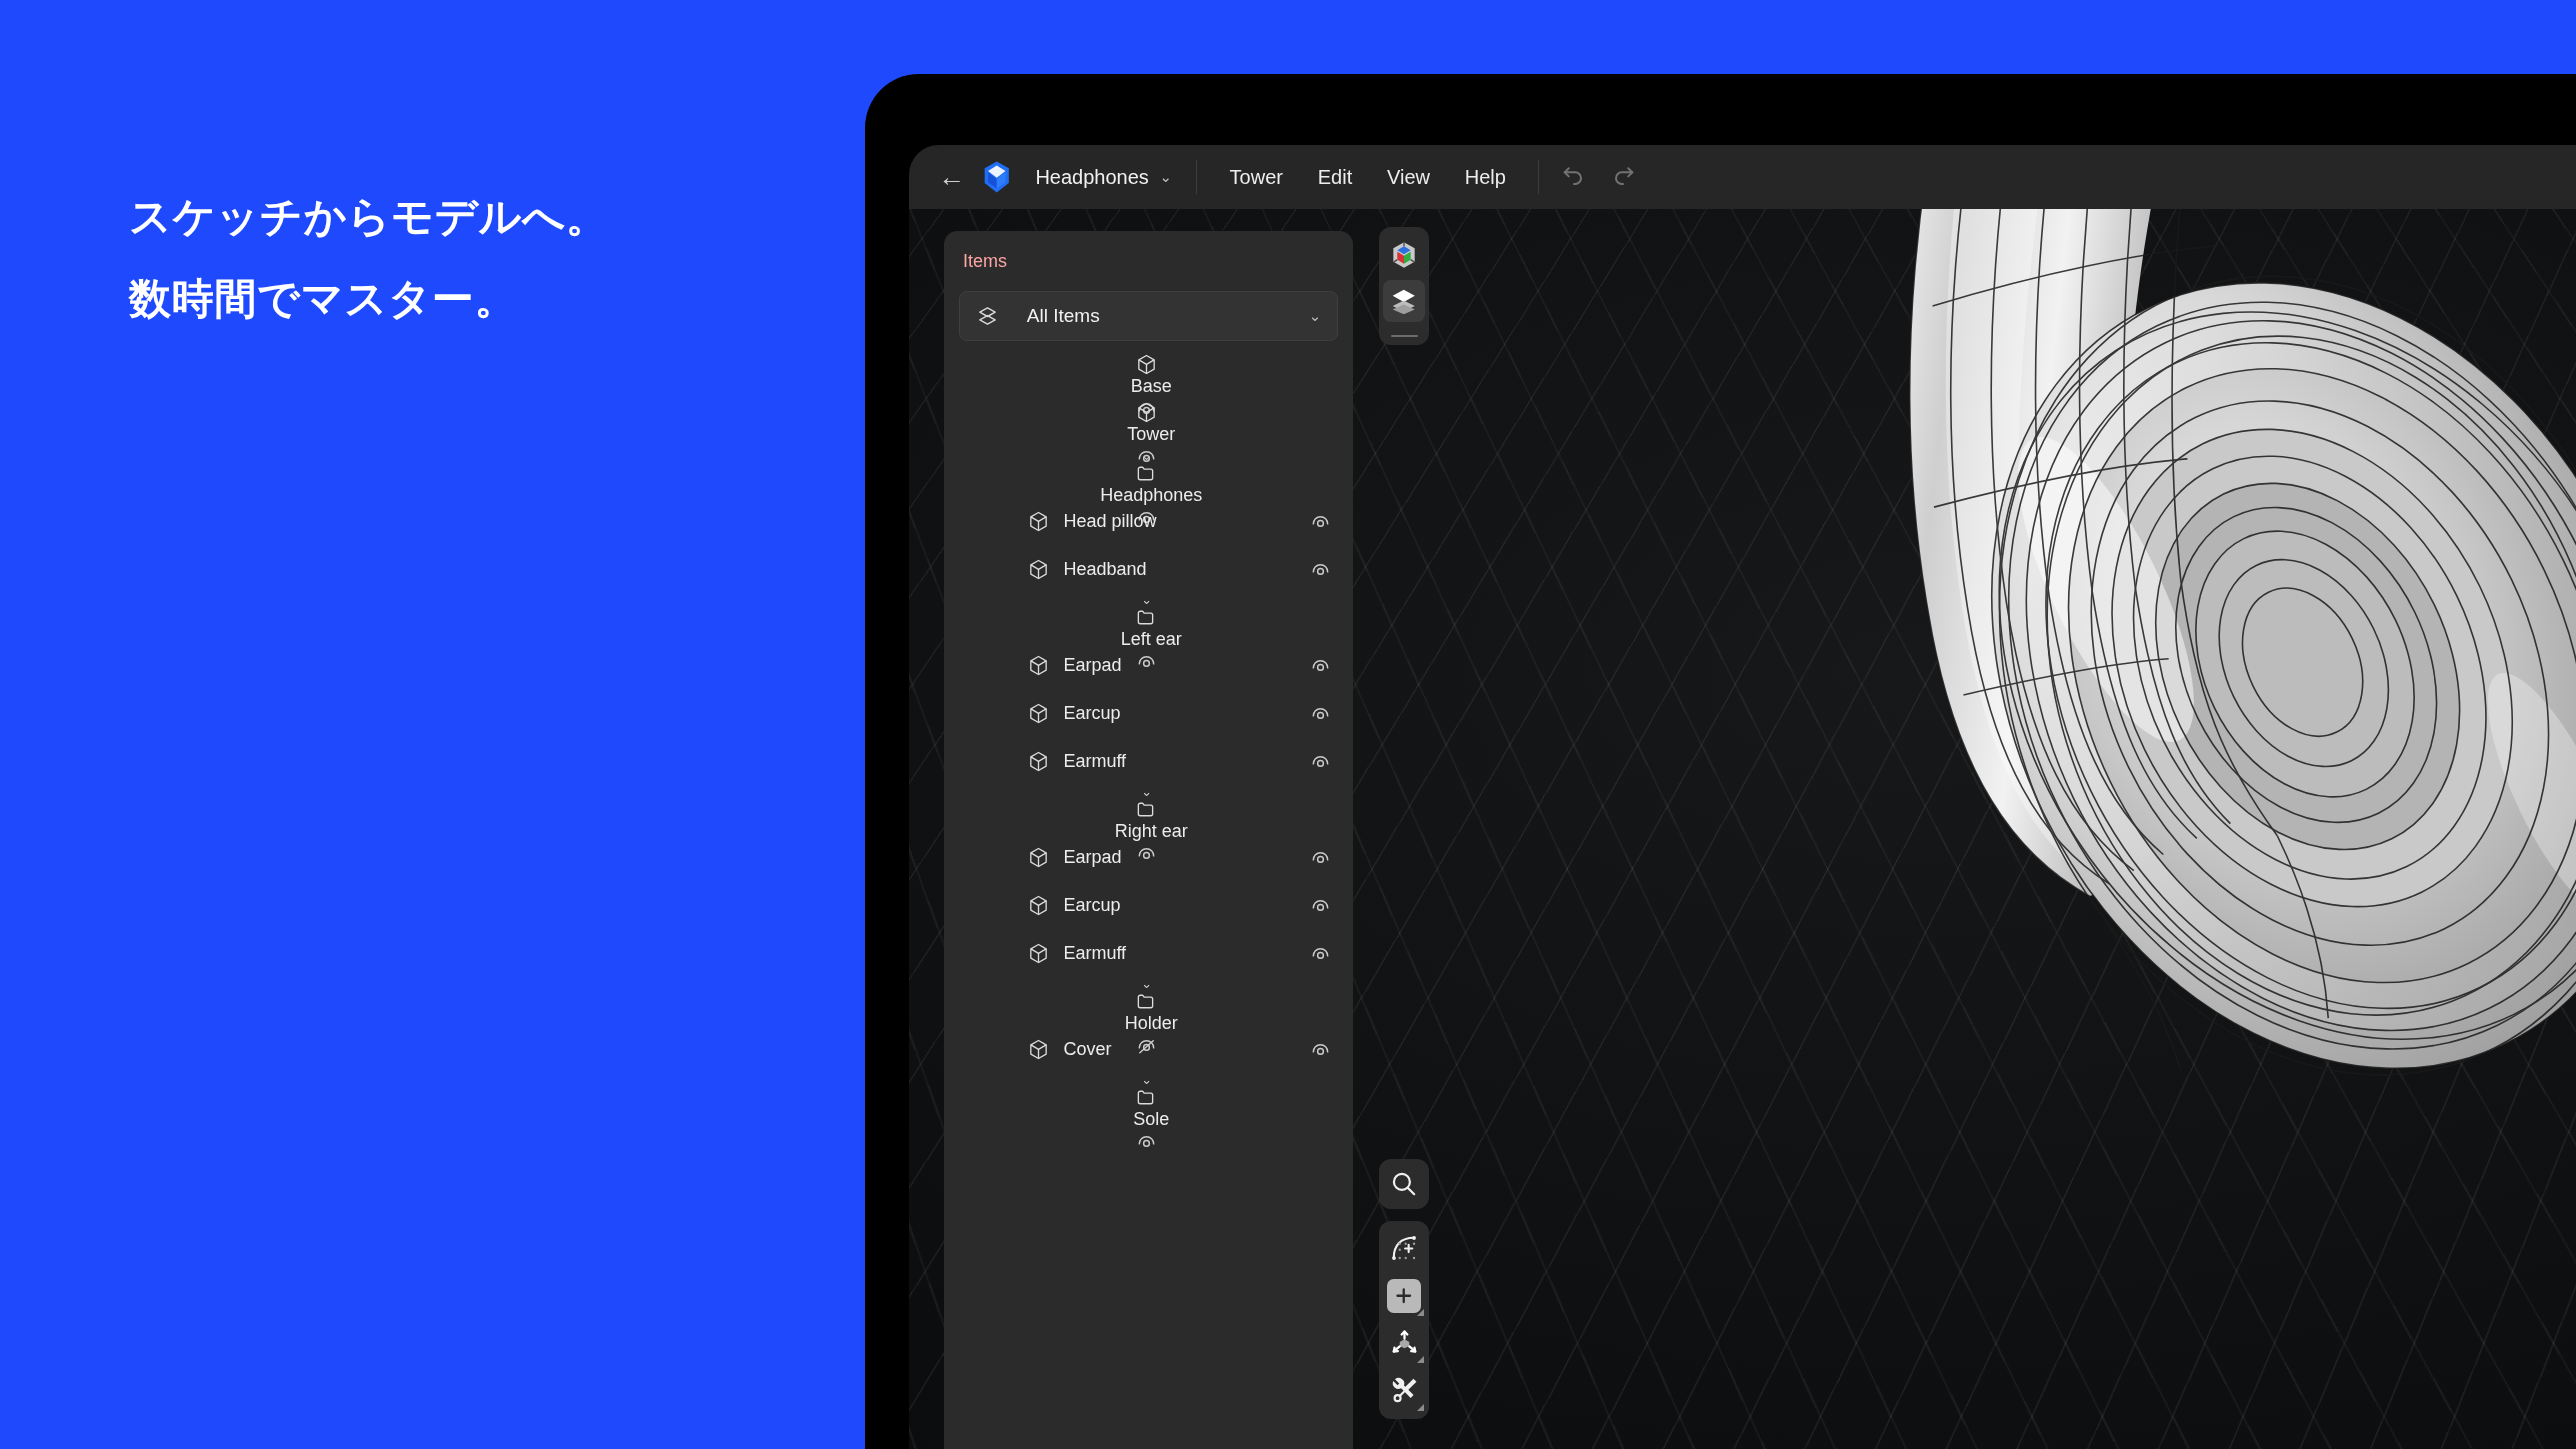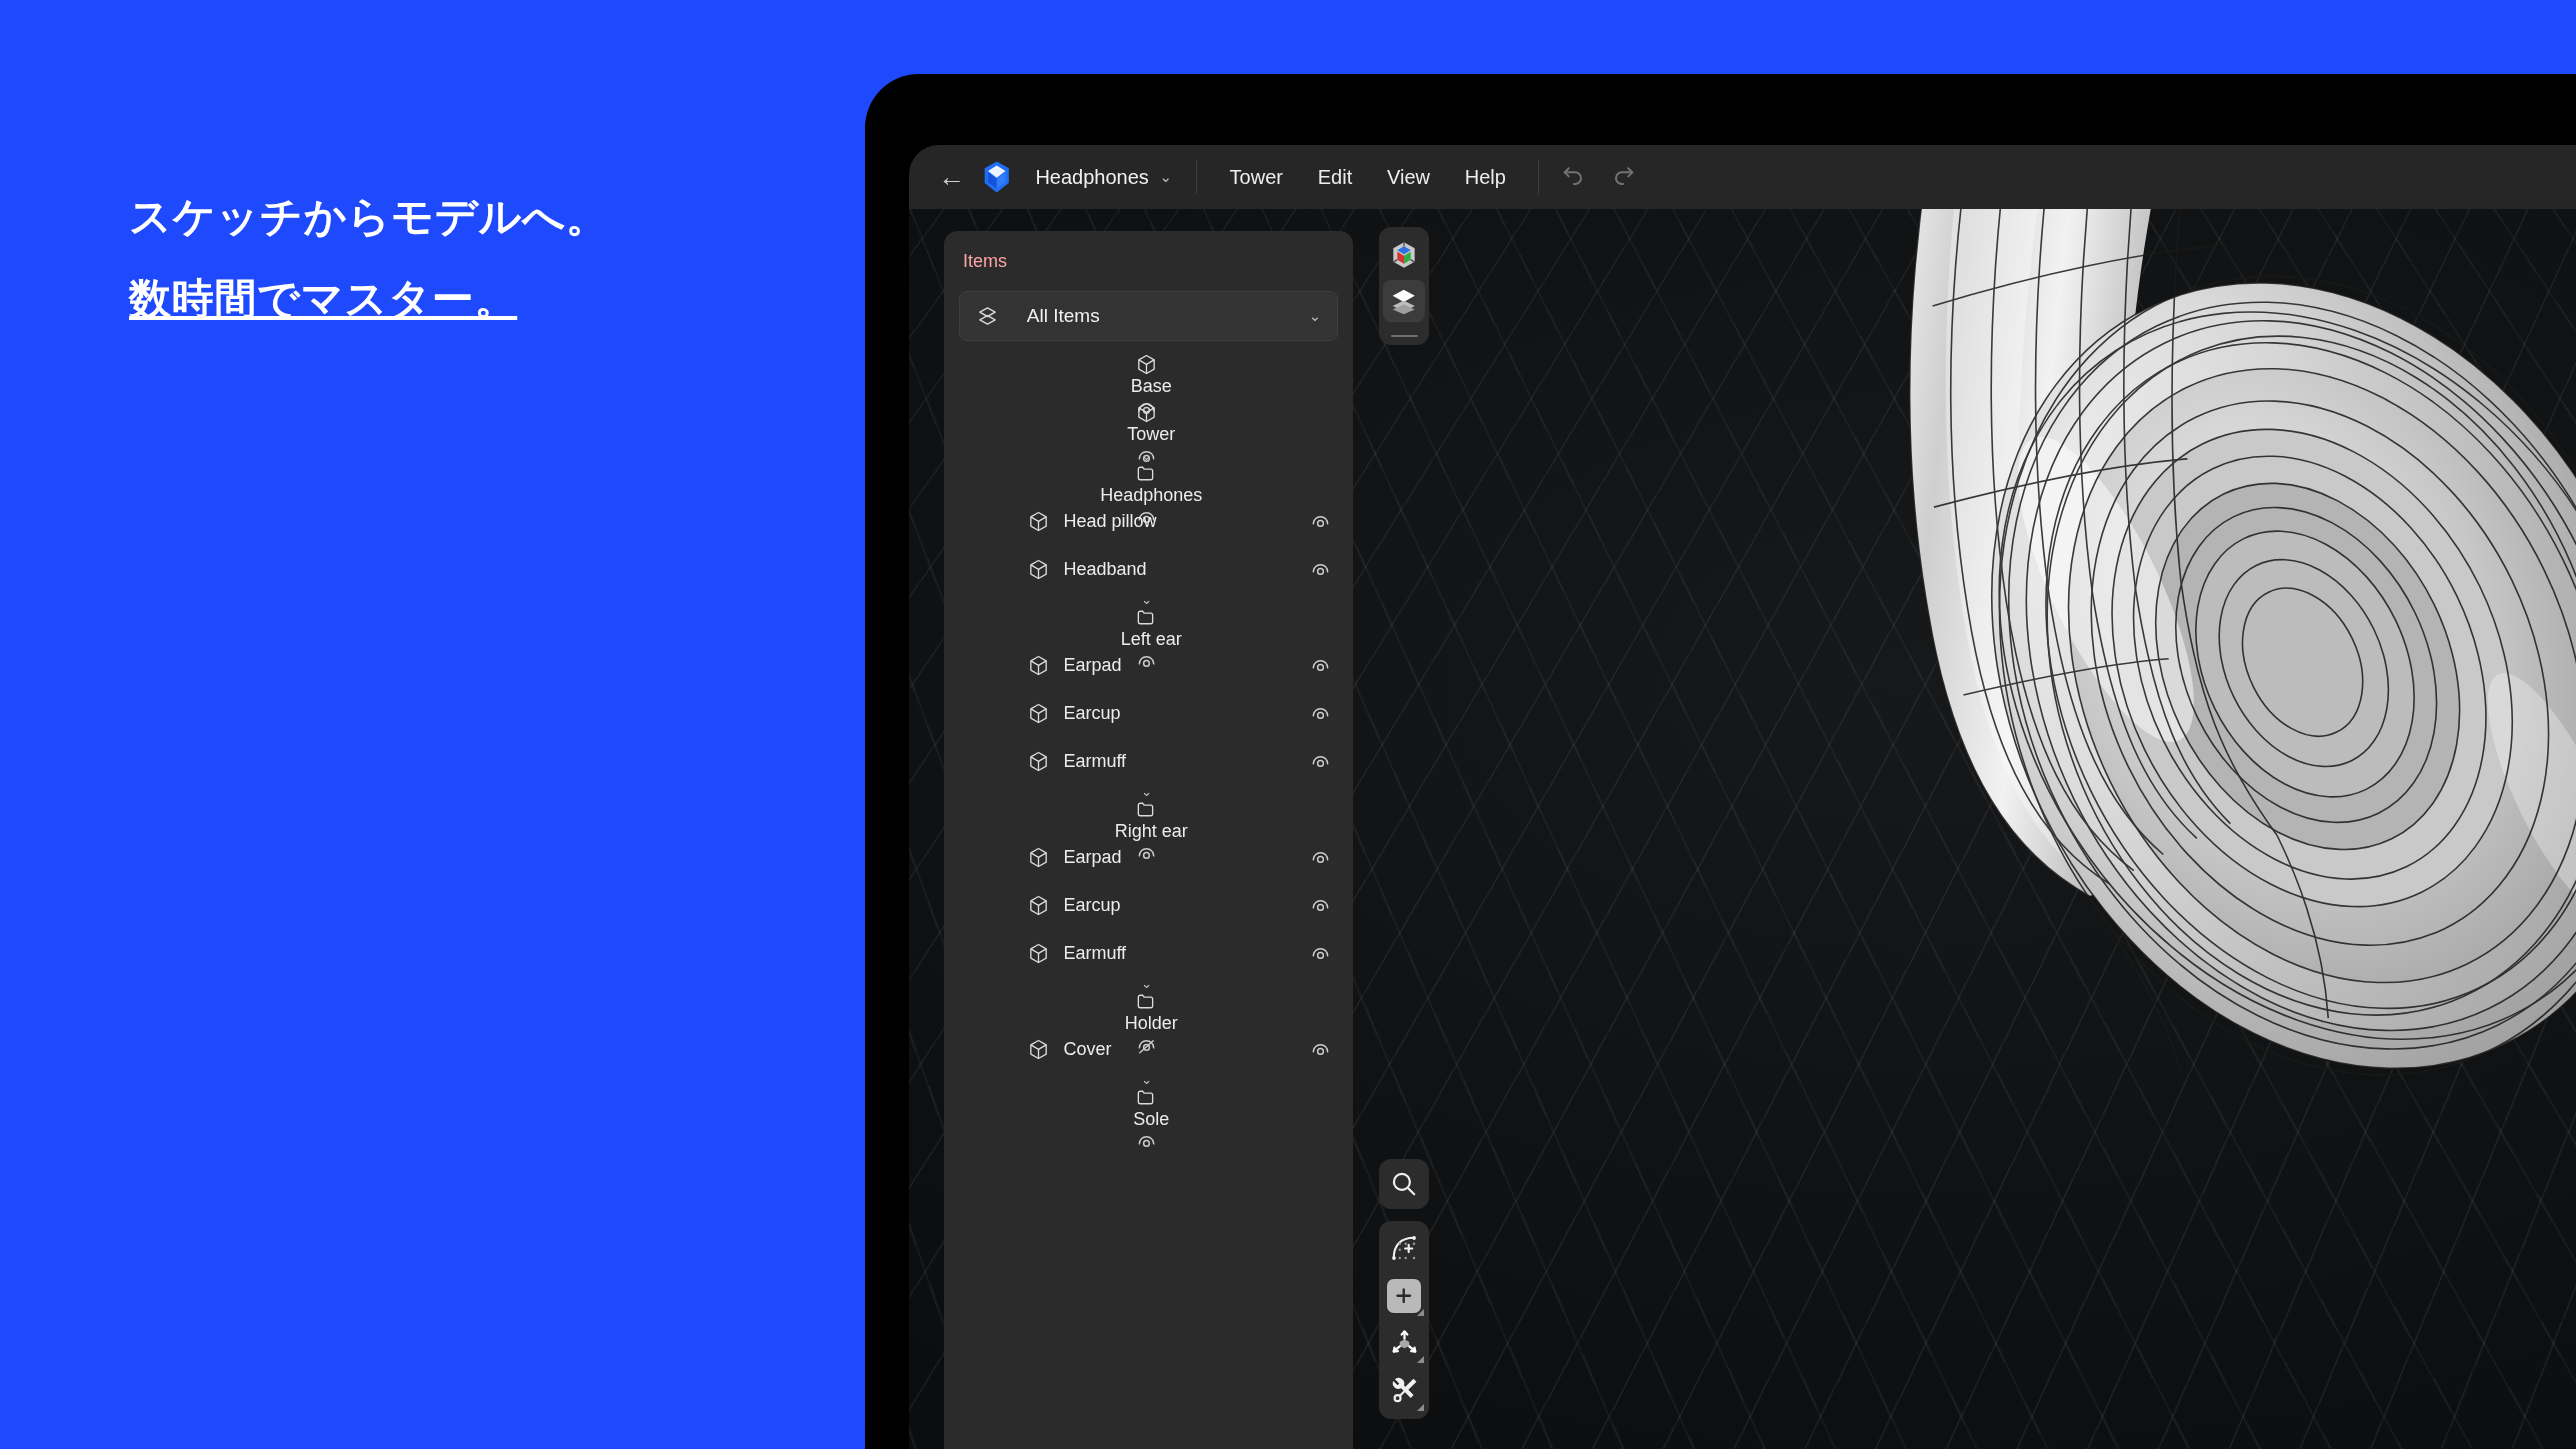--- a/index.html
+++ b/index.html
@@ -21,21 +21,21 @@
   #promo-copy {
     position: absolute; left: 129px; top: 184px;
     width: 671px;
     color: #ffffff;
     font-weight: 700;
     font-size: 42px;
     line-height: 1.55;
     letter-spacing: 0.7px;
   }
   #promo-copy .line { display: block; white-space: nowrap; }
-  #promo-copy .line + .line { margin-top: 17.4px; text-decoration: underline; }
+  #promo-copy .line + .line { margin-top: 17.4px; }
 
   
   #device {
     position: absolute; left: 865px; top: 74px;
     width: 1717px; height: 1382px;
     background: #000000;
     border-top-left-radius: 54px;
     border-top-right-radius: 0px;
     overflow: hidden;
     z-index: 2;

